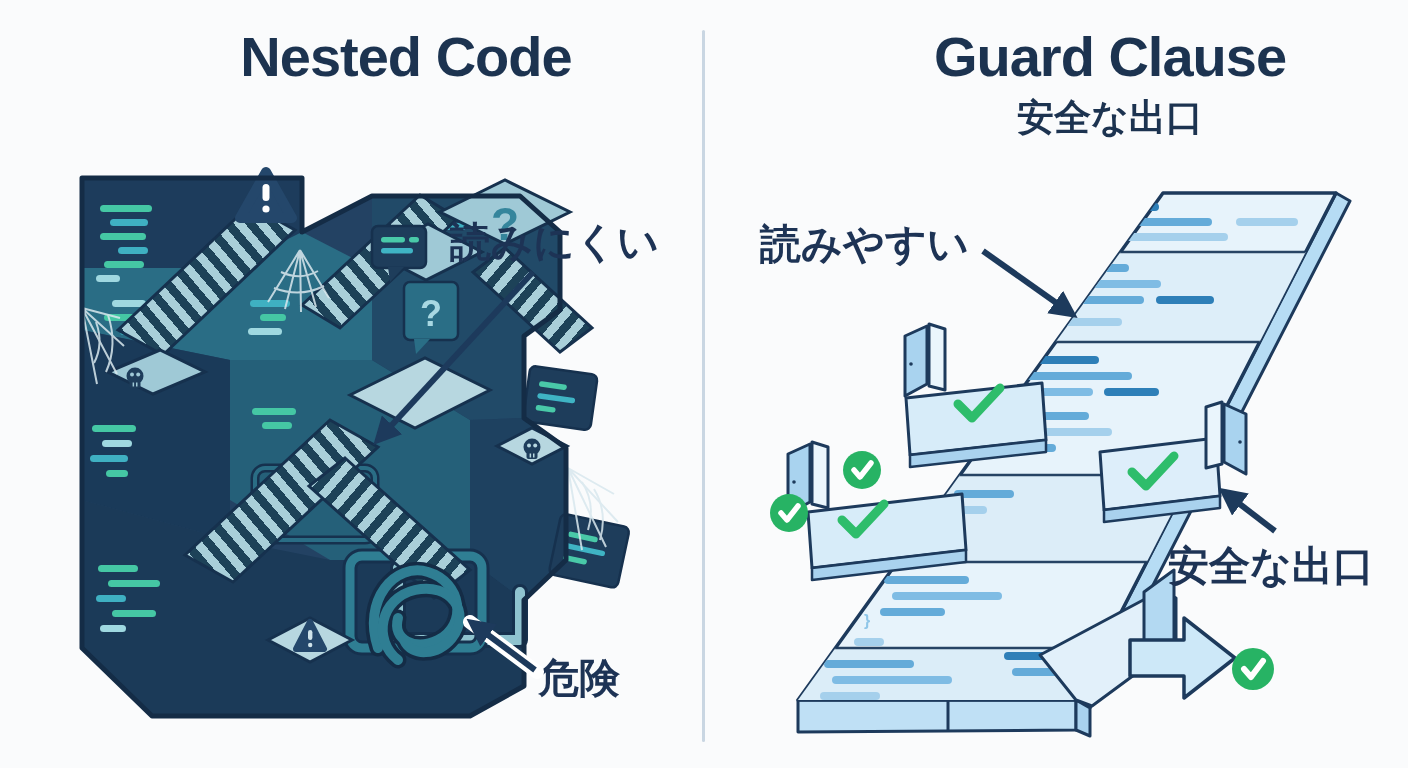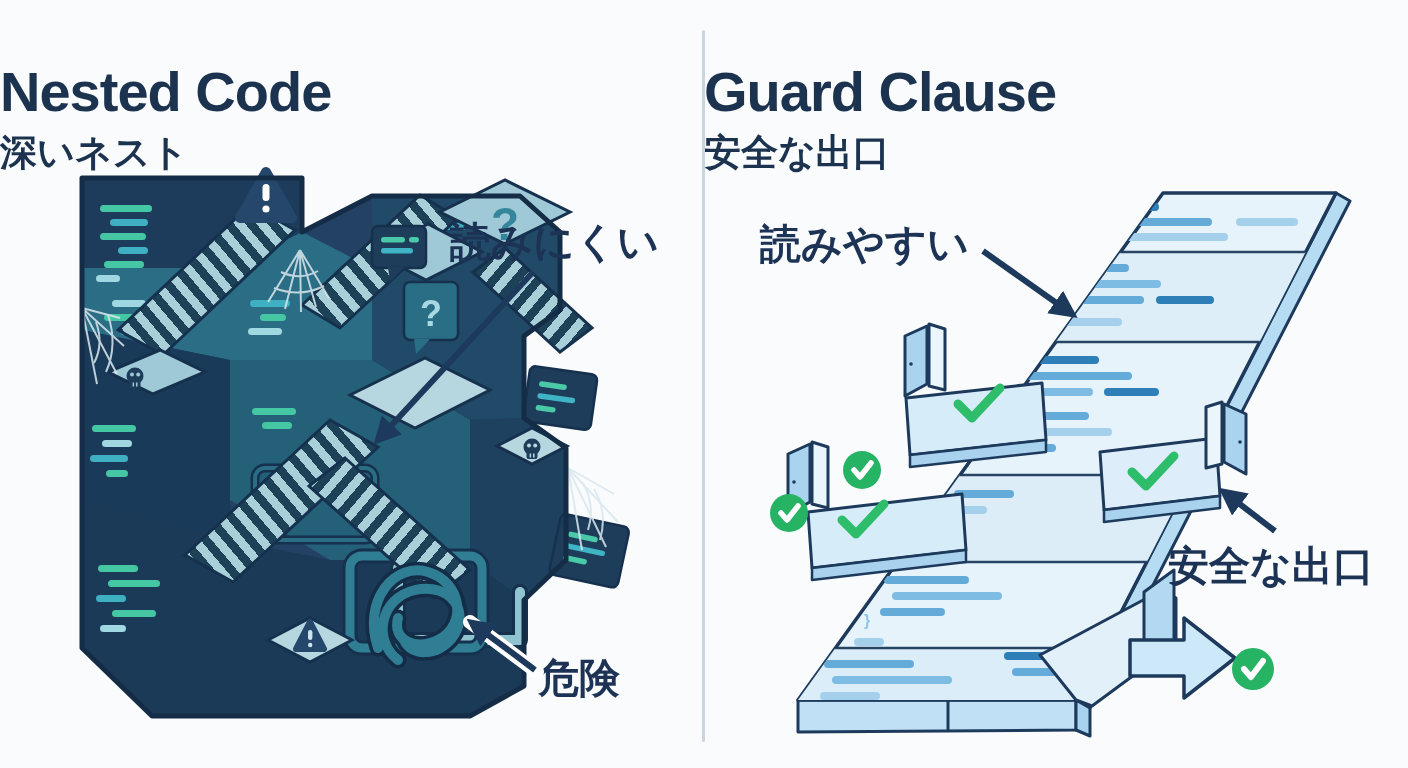--- a/index.html
+++ b/index.html
@@ -1,30 +1,29 @@
 <!DOCTYPE html>
 <html><head>
 <meta charset="utf-8">
 <style>
   html,body{margin:0;padding:0;}
   body{width:1408px;height:768px;position:relative;overflow:hidden;
        background:#fafbfc;font-family:"Liberation Sans","DejaVu Sans",sans-serif;}
-  .half{position:absolute;top:28px;width:812px;text-align:left;color:#1c3350;margin-top:35px;}
+  .half{position:absolute;top:28px;width:812px;text-align:center;color:#1c3350;}
   .half h1{margin:0;font-size:56px;font-weight:800;letter-spacing:-1px;line-height:1.05;}
   .half .sub{font-size:37px;font-weight:700;margin-top:6px;}
   #divider{position:absolute;left:702px;top:30px;width:3px;height:712px;background:#c9d6e2;border-radius:2px;}
   svg{position:absolute;top:0;}
   svg text.anno{font-size:41px;font-weight:800;fill:#1d3355;}
 </style>
 </head>
 <body>
 
 <div class="half" style="left:0">
   <h1>Nested Code</h1>
-  <div class="sub">深いネスト</div>
 </div>
 <div class="half" style="left:704px">
   <h1>Guard Clause</h1>
   <div class="sub">安全な出口</div>
 </div>
 
 <div id="divider"></div>
 
 <svg width="704" height="768" viewBox="0 0 704 768" style="left:0">
   <defs>

